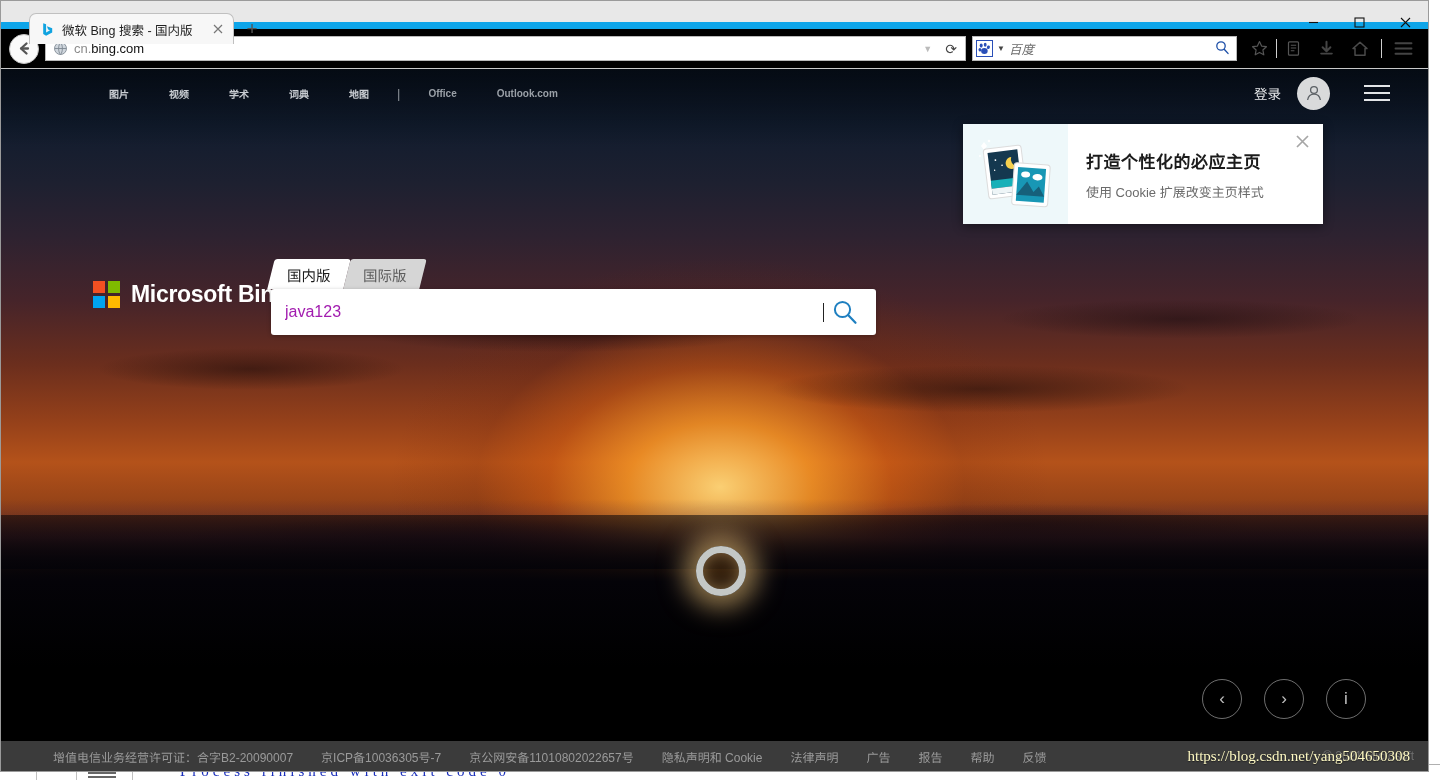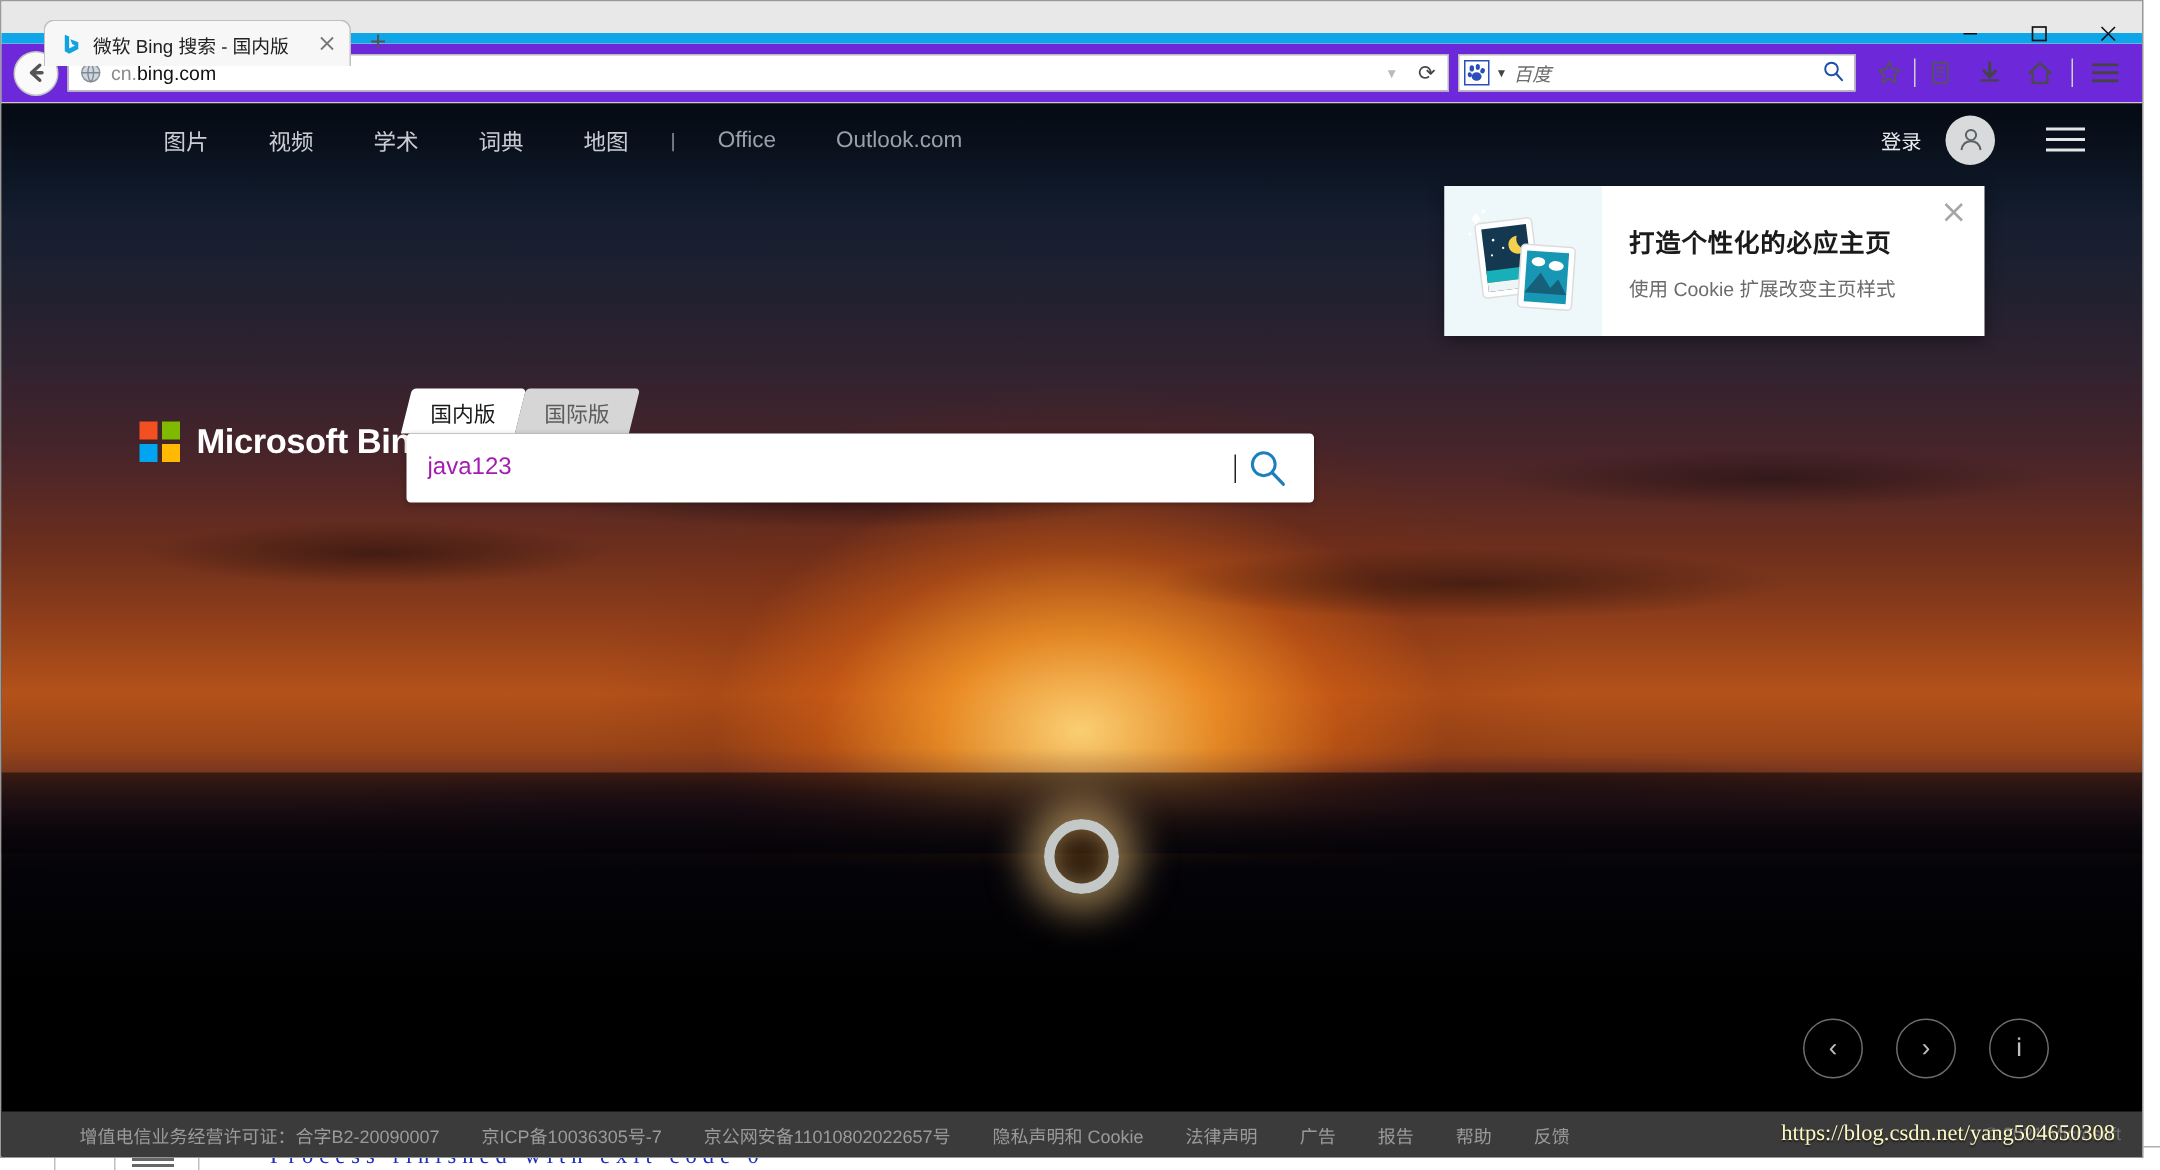--- a/index.html
+++ b/index.html
@@ -70,21 +70,21 @@
   }
   .wincontrols {
     position:absolute; right:0; top:0; height:43px; display:flex; align-items:center;
   }
   .wc { width:46px; height:43px; display:flex; align-items:center; justify-content:center;
         cursor:pointer; color:#111; }
   .wc svg { display:block; }
 
   
   .navbar {
-    height:40px; background:#6d28d9; flex:none;
+    height:40px; background:#000000; flex:none;
     display:flex; align-items:center; padding:0 8px; gap:6px;
     border-bottom:1px solid #c9c9c9;
   }
   .backbtn {
     width:30px; height:30px; border-radius:50%; border:1px solid #c4c4c4;
     background:#fafafa; display:flex; align-items:center; justify-content:center;
     cursor:pointer; flex:none;
   }
   .urlbar {
     flex:1; height:25px; background:#fff; border:1px solid #b9b9b9;
@@ -169,22 +169,23 @@
     position:absolute; left:0; right:0; top:0; height:78px;
     background:linear-gradient(to bottom, rgba(0,0,0,0.5), rgba(0,0,0,0));
   }
 
   
   .bnav {
     position:absolute; left:0; right:0; top:0; height:48px;
     display:flex; align-items:center; padding:0 24px 0 88px; z-index:6;
   }
   .bnav-item {
-    font-size:15px; color:#c9cdd2; padding:0 20px; cursor:pointer; white-space:nowrap;
+    font-size:10px; color:#c9cdd2; padding:0 20px; cursor:pointer; white-space:nowrap;
     font-family:"Liberation Sans","DejaVu Sans",sans-serif;
+    font-weight:bold;
   }
   .bnav-item.dim { color:#9aa0a7; }
   .bnav-sep { color:#8a9097; padding:0 8px; font-size:13px; }
   .bnav-right { margin-left:auto; display:flex; align-items:center; gap:16px; padding-right:14px; }
   .signin { font-size:13.5px; color:#e8eaec; cursor:pointer;font-family:Liberation Serif, serif; }
   .avatar {
     width:33px; height:33px; border-radius:50%; background:#d9dadb;
     display:flex; align-items:center; justify-content:center; cursor:pointer;
   }
   .burger { width:26px; display:flex; flex-direction:column; gap:5px; cursor:pointer; margin-left:18px; }

